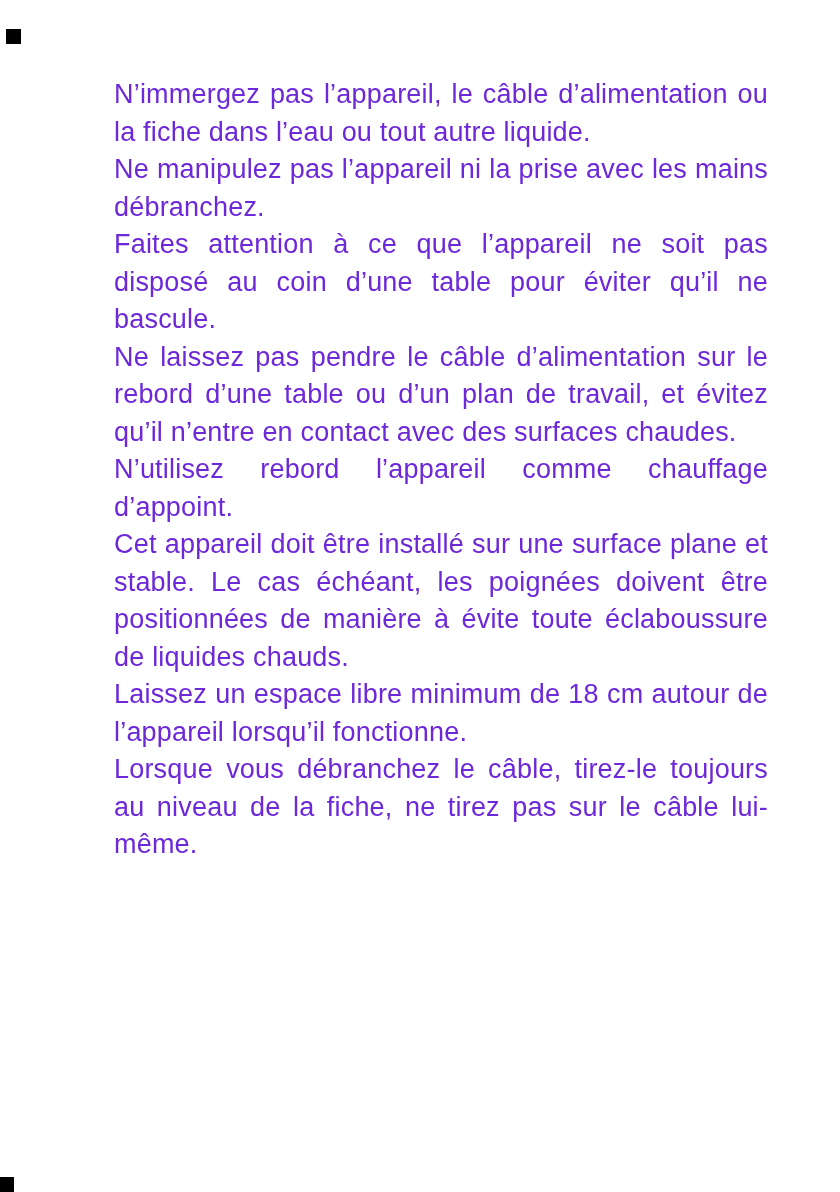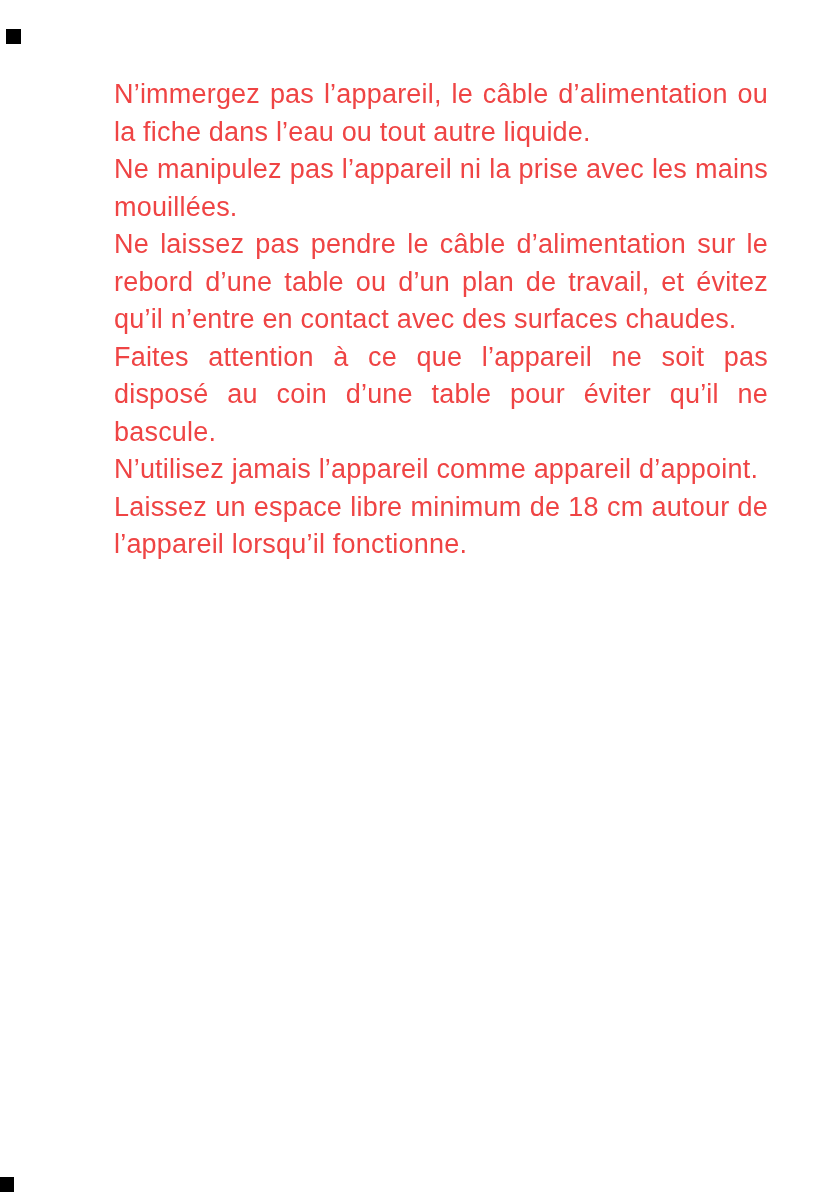--- a/index.html
+++ b/index.html
@@ -23,21 +23,21 @@
     color: #111111;
   }
   .text-block p {
     margin: 0;
     padding: 0;
     font-size: 27px;
     line-height: 37.5px;
     letter-spacing: 0.2px;
     text-align: justify;
     text-justify: inter-word;
-    color: #ef4444;
+    color: #6d28d9;
   }
   .corner-mark {
     position: absolute;
     background: #000000;
   }
   .corner-mark.top-left {
     left: 6px;
     top: 29px;
     width: 15px;
     height: 15px;
@@ -52,20 +52,22 @@
 </head>
 <body>
 
 <div class="page">
 
   <div class="corner-mark top-left"></div>
   <div class="corner-mark bottom-left"></div>
 
   <div class="text-block">
     <p>N’immergez pas l’appareil, le câble d’alimentation ou la fiche dans l’eau ou tout autre liquide.</p>
-    <p>Ne manipulez pas l’appareil ni la prise avec les mains mouillées.</p>
+    <p>Ne manipulez pas l’appareil ni la prise avec les mains débranchez.</p>
+    <p>Faites attention à ce que l’appareil ne soit pas disposé au coin d’une table pour éviter qu’il ne bascule.</p>
     <p>Ne laissez pas pendre le câble d’alimentation sur le rebord d’une table ou d’un plan de travail, et évitez qu’il n’entre en contact avec des surfaces chaudes.</p>
-    <p>Faites attention à ce que l’appareil ne soit pas disposé au coin d’une table pour éviter qu’il ne bascule.</p>
-    <p>N’utilisez jamais l’appareil comme appareil d’appoint.</p>
+    <p>N’utilisez rebord l’appareil comme chauffage d’appoint.</p>
+    <p>Cet appareil doit être installé sur une surface plane et stable. Le cas échéant, les poignées doivent être positionnées de manière à évite toute éclaboussure de liquides chauds.</p>
     <p>Laissez un espace libre minimum de 18 cm autour de l’appareil lorsqu’il fonctionne.</p>
+    <p>Lorsque vous débranchez le câble, tirez-le toujours au niveau de la fiche, ne tirez pas sur le câble lui-même.</p>
   </div>
 
 </div>
 
 </body></html>

